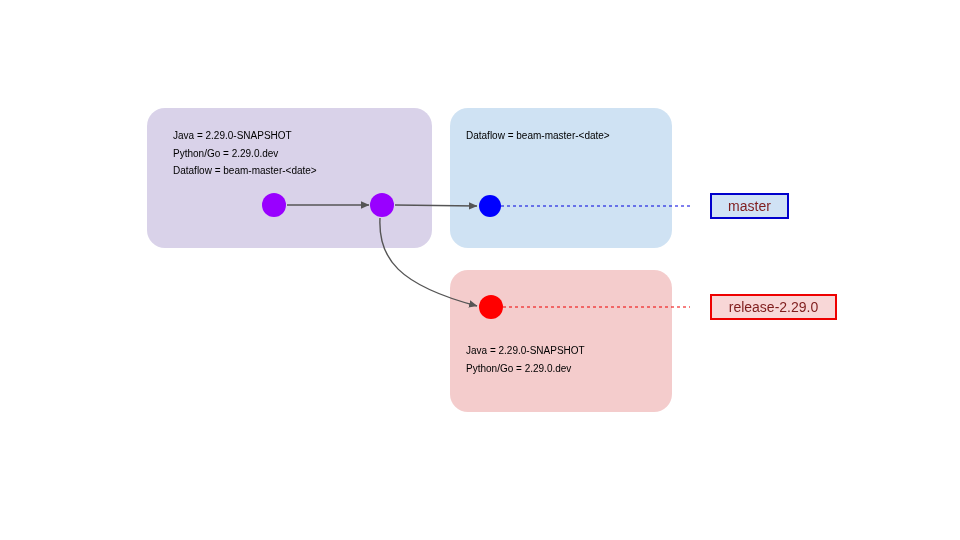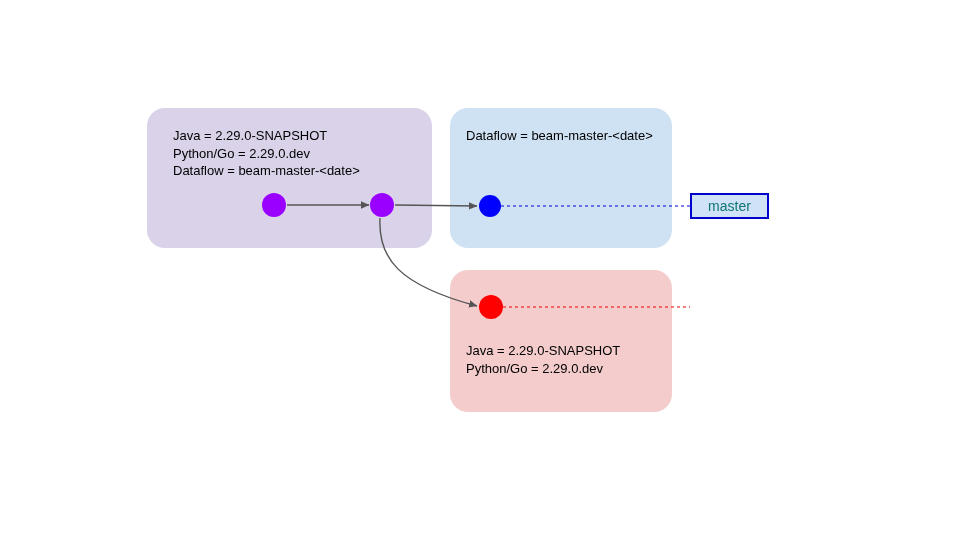--- a/index.html
+++ b/index.html
@@ -19,43 +19,44 @@
     width: 960px;
     height: 540px;
   }
   .box {
     position: absolute;
     border-radius: 18px;
     box-sizing: border-box;
   }
   .box-text {
     position: absolute;
-    font-size: 13px;
+    font-size: 10px;
     line-height: 17.5px;
     color: #000000;
     white-space: nowrap;
   }
   .box-text div {
     white-space: nowrap;
   }
   .node {
     position: absolute;
     border-radius: 50%;
   }
   .tag {
     position: absolute;
     box-sizing: border-box;
     border-width: 2px;
     border-style: solid;
     display: flex;
     align-items: center;
     justify-content: center;
     font-size: 14px;
-    color: #0f766e;
+    color: #7f1d1d;
     white-space: nowrap;
+    margin-left: 20px;
   }
   svg.edges {
     position: absolute;
     left: 0;
     top: 0;
     width: 960px;
     height: 540px;
     overflow: visible;
   }
 </style>
@@ -107,14 +108,16 @@
   </div>
 
   <div class="box-text" style="left:466px; top:342px;">
     <div>Java = 2.29.0-SNAPSHOT</div>
     <div>Python/Go = 2.29.0.dev</div>
   </div>
 
   <div class="tag" style="left:690px; top:193px; width:79px; height:26px;
               background:#d0e2f5; border-color:#0000cc;">master</div>
 
+  <div class="tag" style="left:690px; top:294px; width:127px; height:26px;
+              background:#f8d7d7; border-color:#ee0000;">release-2.29.0</div>
 
 </div>
 
 </body></html>

